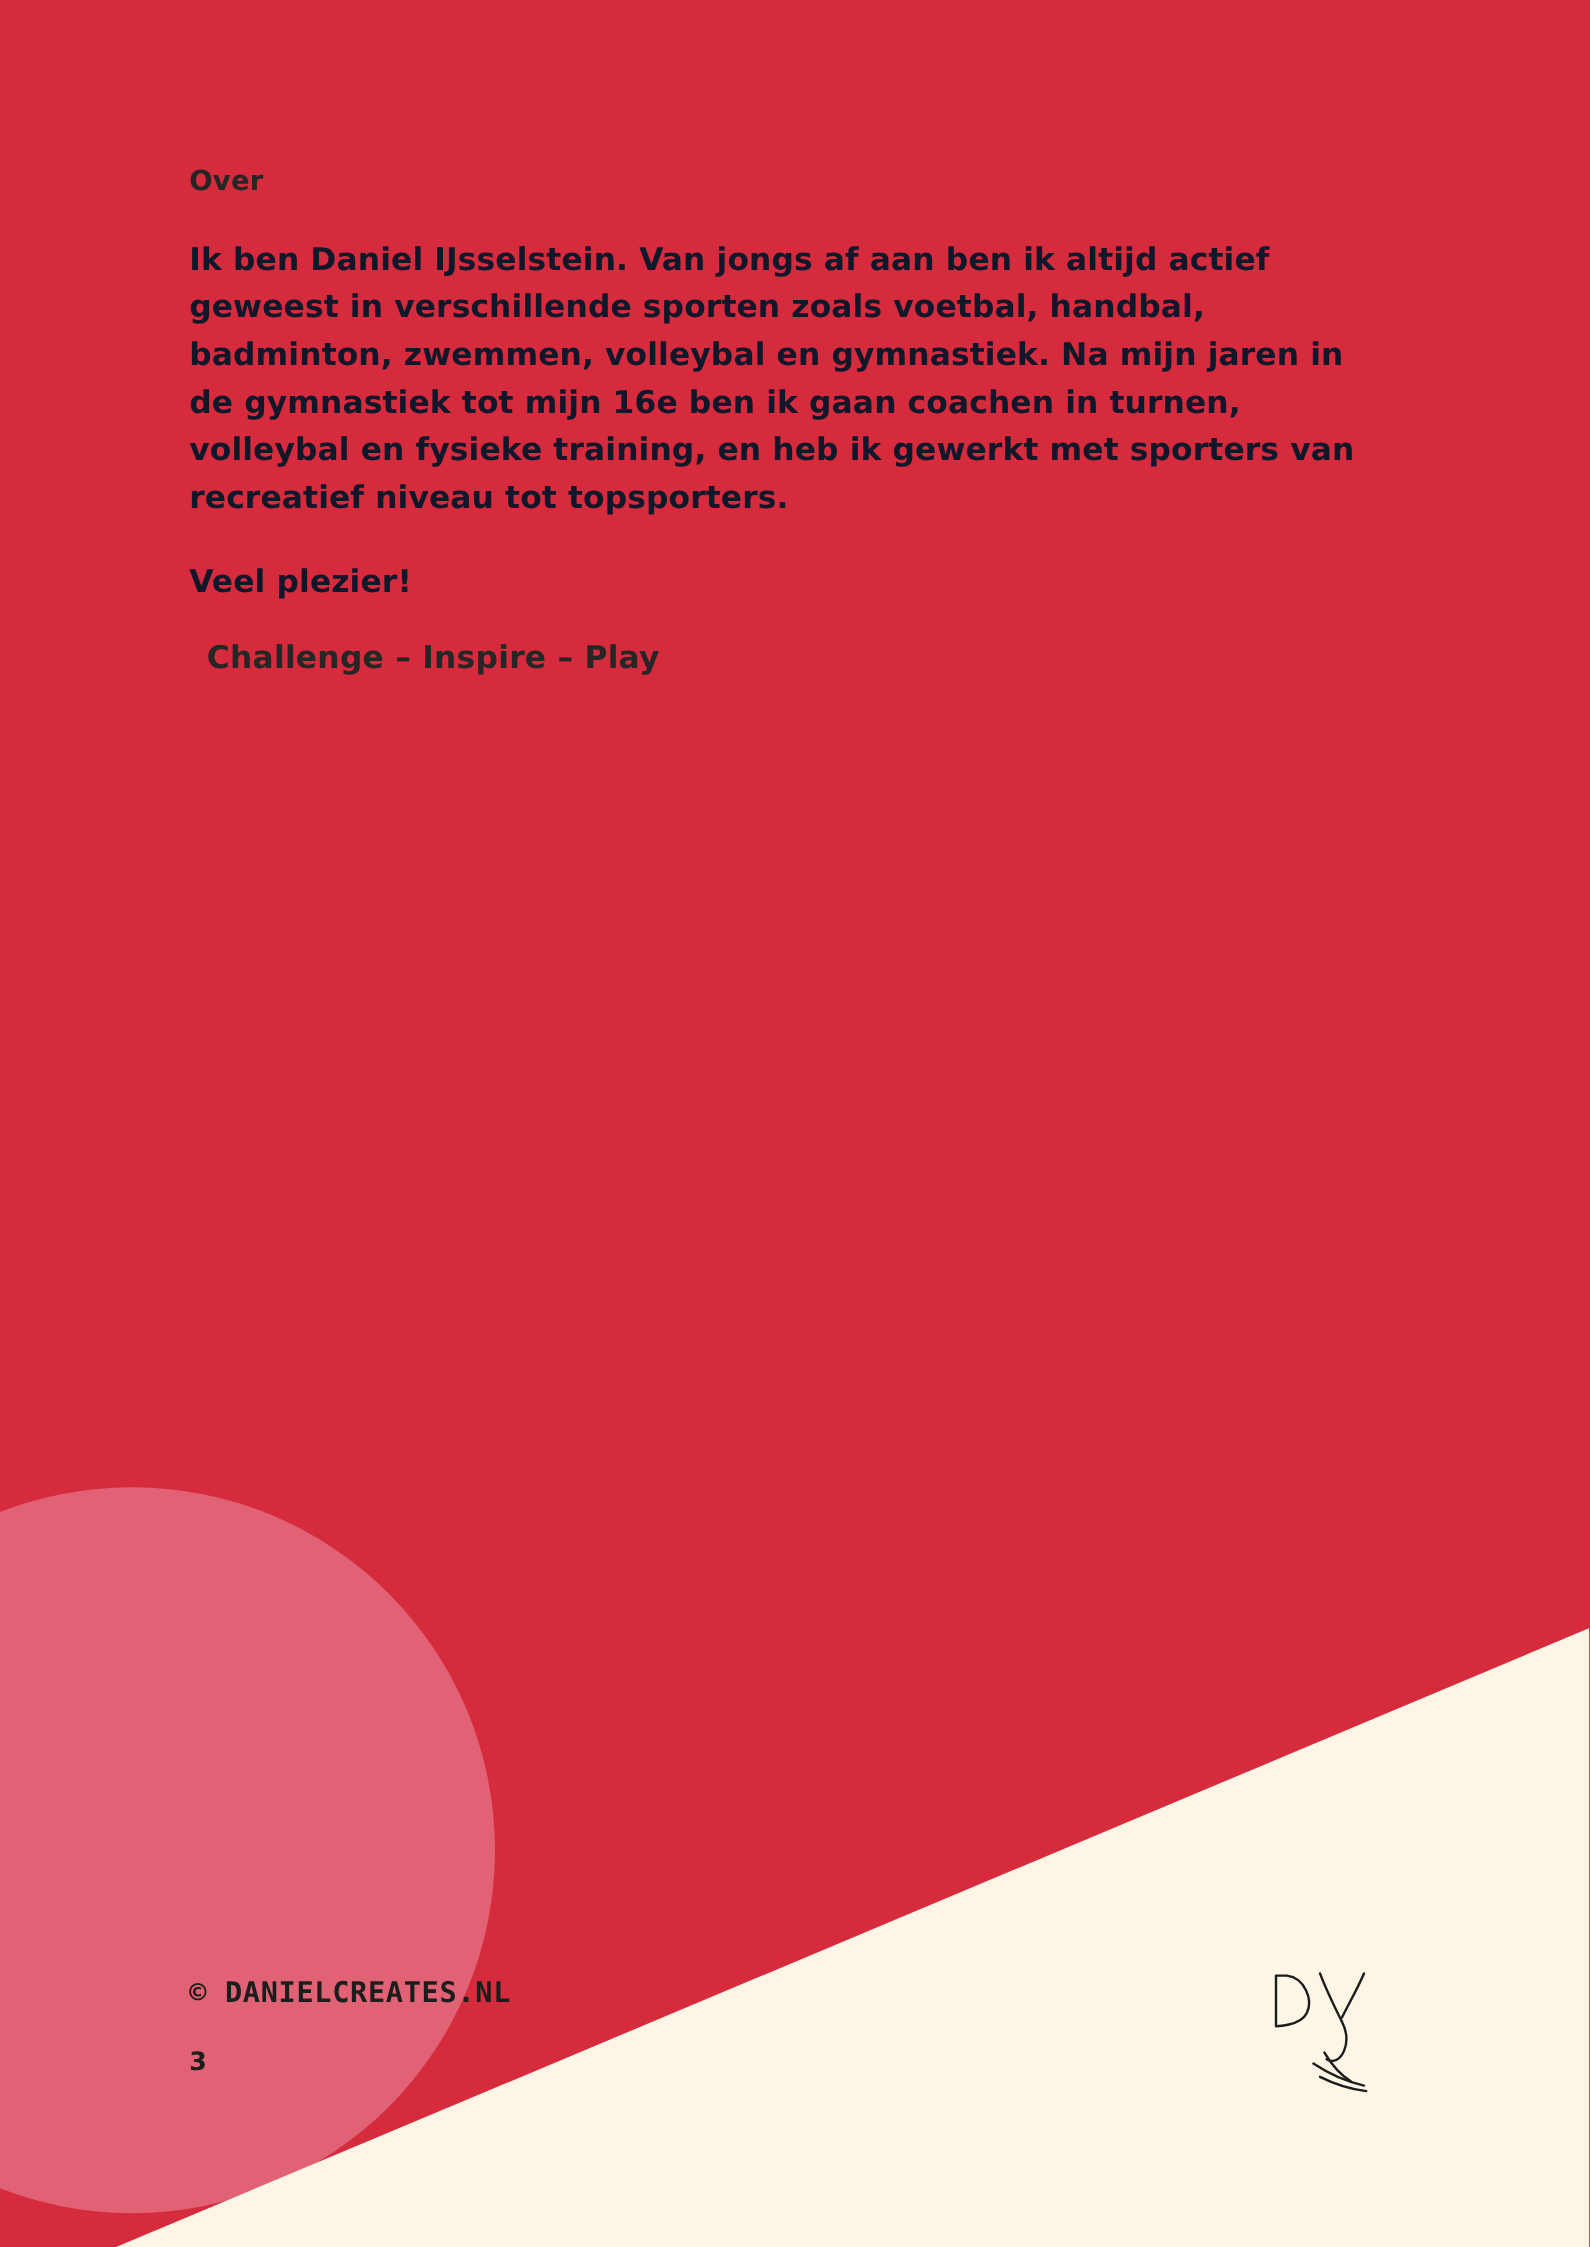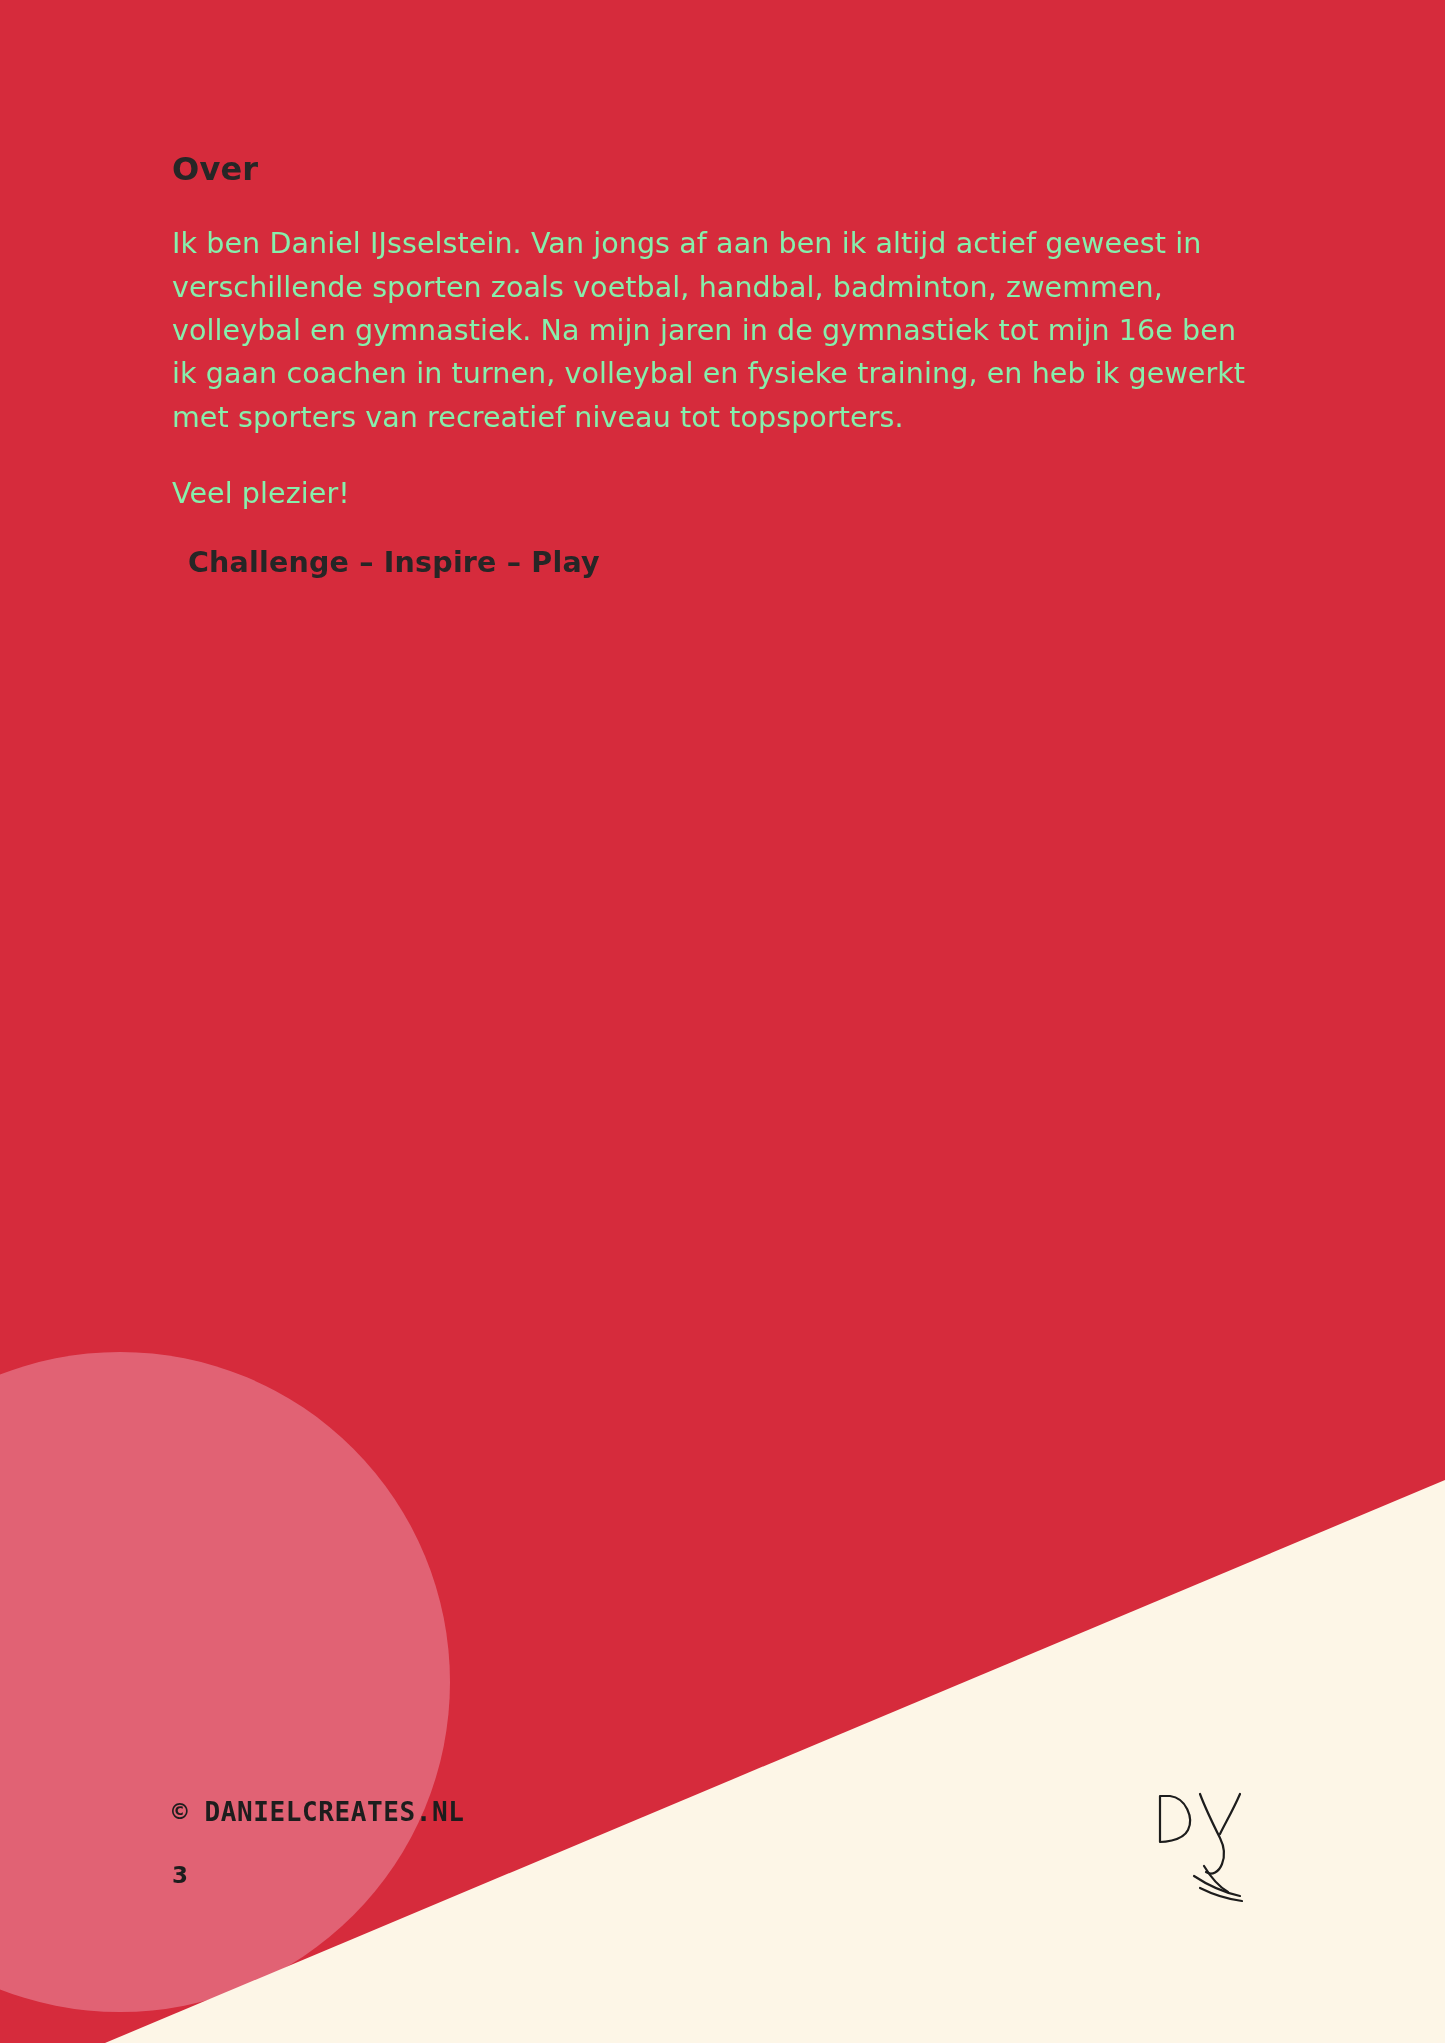--- a/index.html
+++ b/index.html
@@ -52,33 +52,33 @@
   }
 
   .content {
     position: absolute;
     left: 172px;
     top: 150px;
     width: 1100px;
   }
 
   .section-title {
-    font-size: 32px;
+    font-size: 25px;
     font-weight: 700;
     color: #262626;
     letter-spacing: 0.2px;
     margin: 0 0 34px 0;
     line-height: 1.2;
   }
 
   .body-par {
     font-size: 28.5px;
     line-height: 1.52;
-    color: #86efac;
-    font-weight: 400;
+    color: #0f172a;
+    font-weight: 700;
     margin: 10px 0 33px 0;
     max-width: 1090px;
     letter-spacing: 0.1px;
   }
 
   .body-par.short {
     margin-bottom: 31px;
   }
 
   .tagline {

